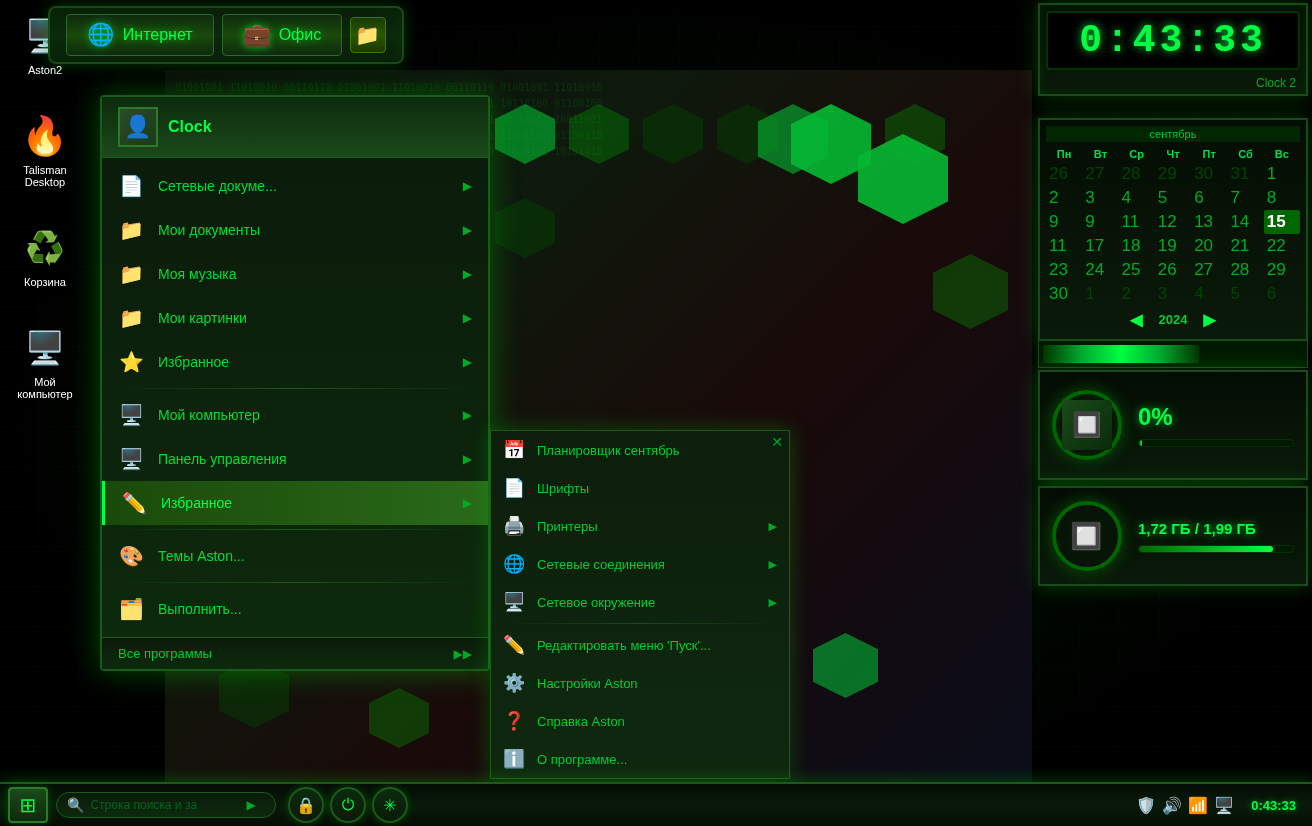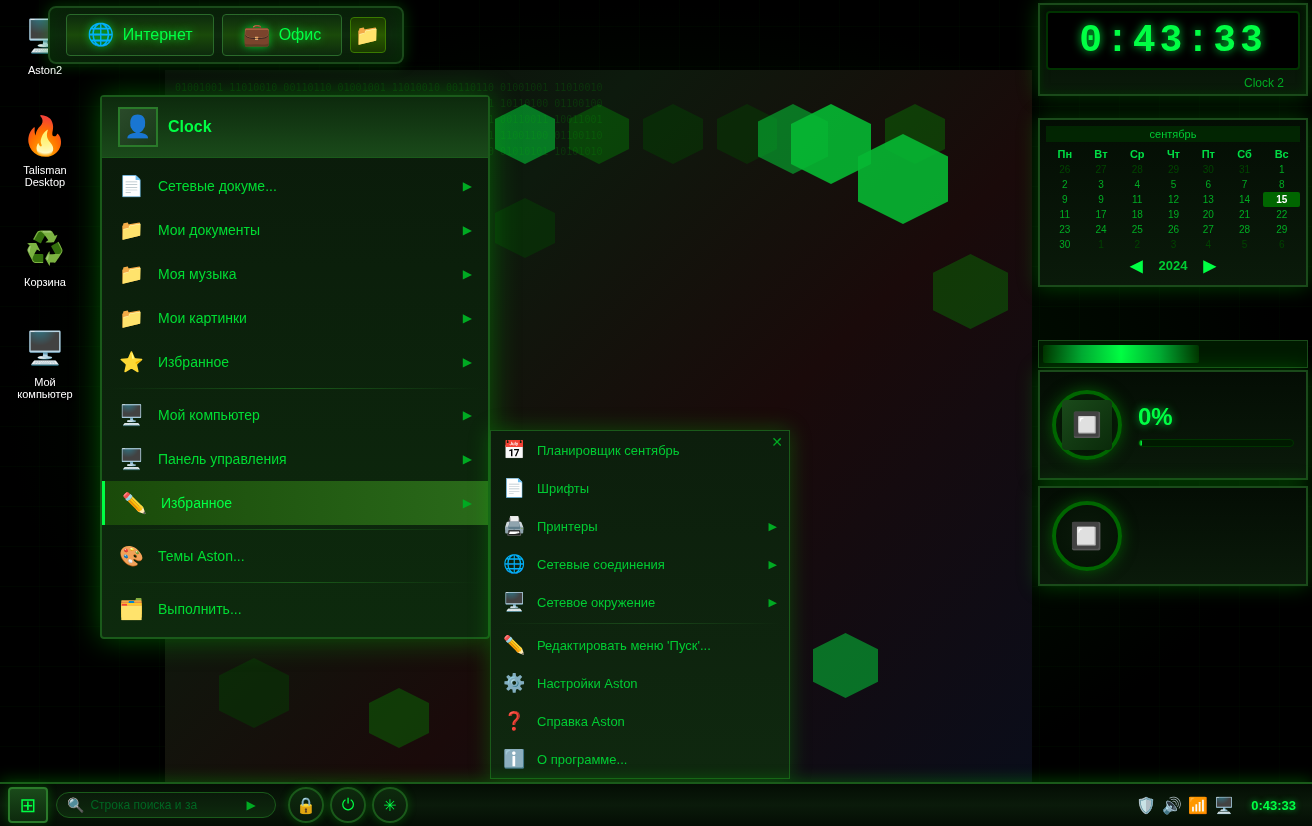--- a/index.html
+++ b/index.html
@@ -117,21 +117,21 @@
       color: #00ff44;
       letter-spacing: 4px;
       text-shadow: 0 0 10px rgba(0,255,68,0.8);
       border-radius: 4px;
     }
 
     .clock-label {
       text-align: right;
       color: #00aa22;
       font-size: 12px;
-      padding: 0 22px 4px;
+      padding: 0 10px 4px;
     }
 
     
     .calendar-widget {
       position: absolute;
       top: 118px;
       right: 4px;
       width: 270px;
       background: linear-gradient(180deg, #040d04 0%, #0a1a0a 100%);
       border: 2px solid #1a4a1a;
@@ -157,22 +157,21 @@
     .calendar-grid th {
       color: #00dd44;
       font-size: 11px;
       text-align: center;
       padding: 2px;
       font-weight: bold;
     }
 
     .calendar-grid td {
       color: #00aa22;
-      font-size: 10px;
-      text-align: center;
+      font-size: 17px;
       padding: 2px 3px;
       cursor: pointer;
     }
 
     .calendar-grid td.today {
       background: #006600;
       color: #fff;
       border-radius: 2px;
       font-weight: bold;
     }
@@ -846,20 +845,26 @@
       <div class="cpu-bar">
         <div class="cpu-bar-fill"></div>
       </div>
     </div>
   </div>
 
   <div class="ram-widget">
     <div class="ram-circle">
       <div style="font-size:26px;">🔲</div>
     </div>
+    <div class="ram-info">
+      <div class="ram-text">1,72 ГБ / 1,99 ГБ</div>
+      <div class="ram-bar">
+        <div class="ram-bar-fill"></div>
+      </div>
+    </div>
   </div>
 
   <div class="desktop-icons">
     <div class="desktop-icon">
       <div class="icon-img">🖥️</div>
       <div class="icon-label">Aston2</div>
     </div>
     <div class="desktop-icon" style="margin-top:20px">
       <div class="icon-img" style="font-size:38px; color:#0077ff">🔥</div>
       <div class="icon-label">Talisman<br>Desktop</div>
@@ -937,20 +942,24 @@
         <div class="item-icon">🎨</div>
         <span>Темы Aston...</span>
       </div>
       <div class="start-menu-separator"></div>
       <div class="start-menu-item">
         <div class="item-icon">🗂️</div>
         <span>Выполнить...</span>
       </div>
     </div>
 
+    <div class="start-menu-footer">
+      <span style="color:#00cc33; font-size:13px;">Все программы</span>
+      <span style="margin-left:auto; color:#00aa22; font-size:12px">▶▶</span>
+    </div>
   </div>
 
   <div class="submenu">
     <span class="submenu-close">✕</span>
 
     <div class="submenu-item">
       <div class="sub-icon">📅</div>
       <span>Планировщик сентябрь</span>
     </div>
     <div class="submenu-item">

